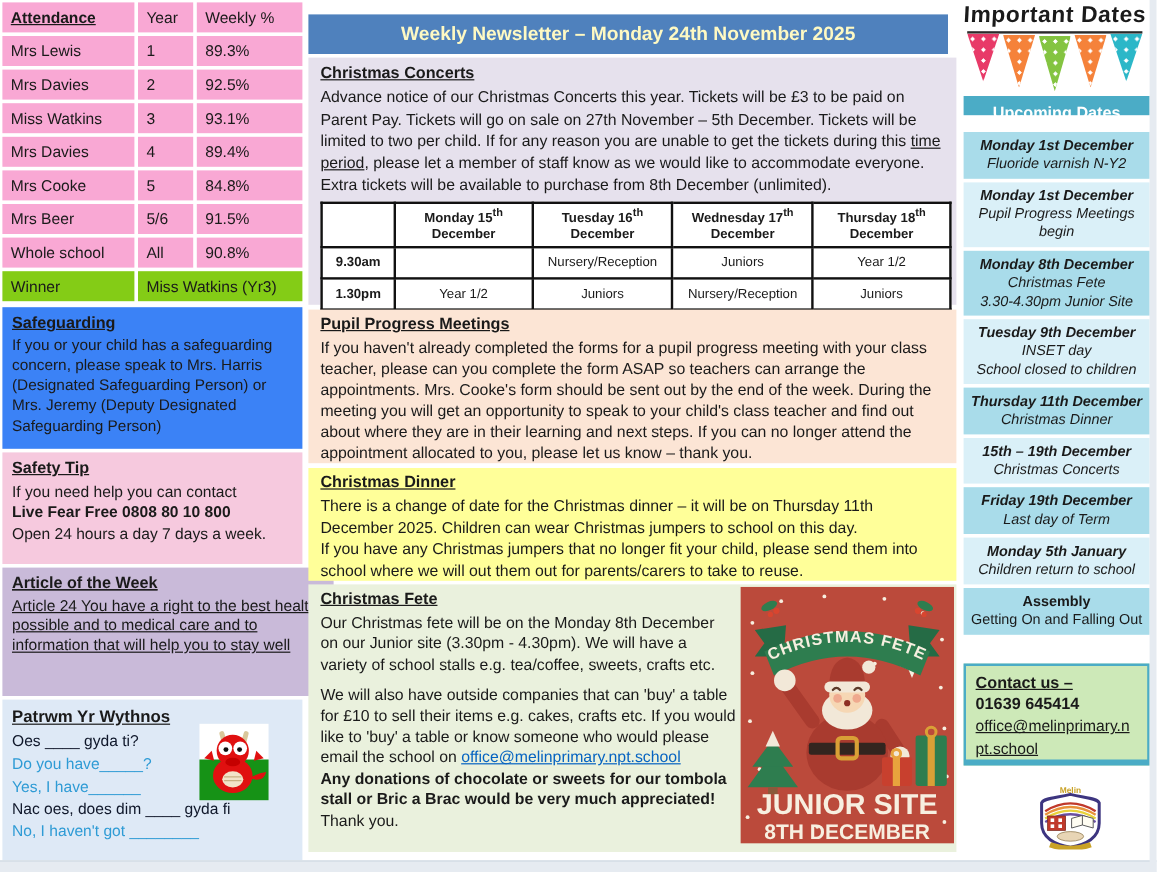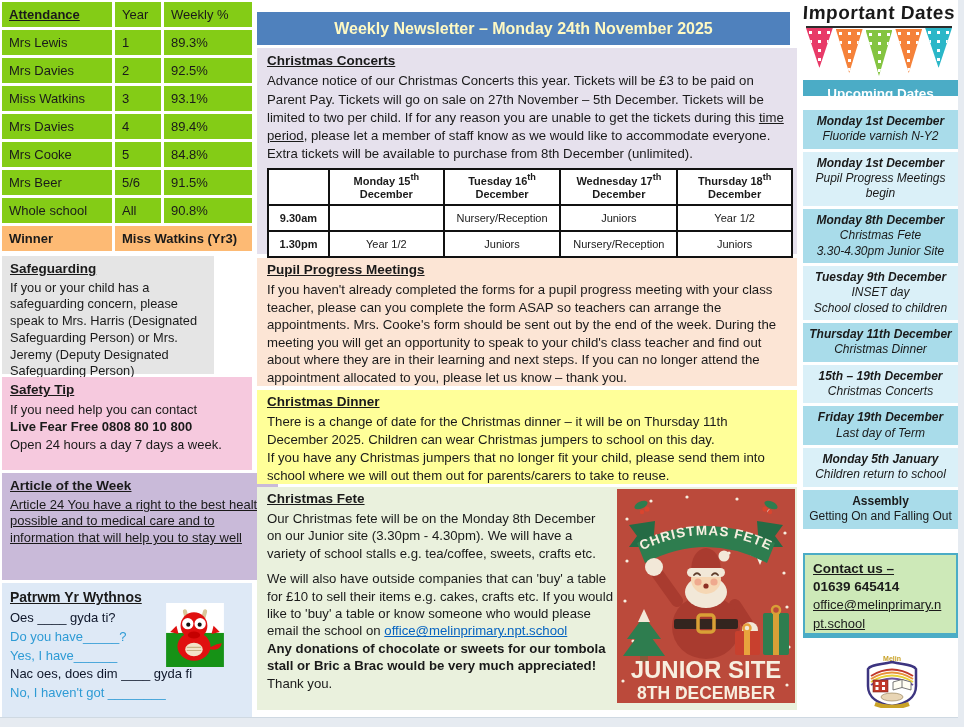--- a/index.html
+++ b/index.html
@@ -4,24 +4,24 @@
 <style>
   html,body{margin:0;padding:0;background:#fff;}
   .slide{position:relative;width:964px;height:727px;background:#ffffff;
          font-family:"Liberation Sans","DejaVu Sans",sans-serif;color:#1a1a1a;overflow:hidden;}
   .b{font-weight:bold;} .u{text-decoration:underline;}
   .panel{position:absolute;box-sizing:border-box;}
   .sec-title{font-weight:bold;text-decoration:underline;font-size:13.5px;margin-bottom:2px;}
 
   
   .att{left:2px;top:2px;width:250px;display:grid;grid-template-columns:110px 46px 1fr;gap:3px;background:#fff;}
-  .att-cell{background:#84cc16;font-size:13px;display:flex;align-items:center;padding:4px 0 4px 7px;height:17px;}
-  .att-cell.win{background:#fdba74;font-weight:bold;}
+  .att-cell{background:#f9a8d4;font-size:13px;display:flex;align-items:center;padding:4px 0 4px 7px;height:17px;}
+  .att-cell.win{background:#84cc16;font-weight:normal;}
   .span2{grid-column:2/4;}
-  .safe{left:2px;top:256px;width:212px;height:118px;background:#e5e5e5;padding:4px 8px;font-size:12.8px;line-height:1.31;}
+  .safe{left:2px;top:256px;width:250px;height:118px;background:#3b82f6;padding:4px 8px;font-size:12.8px;line-height:1.31;}
   .stip{left:2px;top:377px;width:250px;height:93px;background:#F6C9DE;padding:4px 8px;font-size:13px;line-height:1.33;}
   .artw{left:2px;top:473px;width:276px;height:107px;background:#C9BAD9;padding:4px 8px;font-size:13px;line-height:1.3;text-decoration:underline;}
   .patrwm{left:2px;top:583px;width:250px;height:134px;background:#DEE9F6;padding:4px 8px;font-size:13px;line-height:1.44;}
   .cy{color:#0f172a;} .en{color:#2E9BD5;}
   .dragon{position:absolute;right:28px;top:20px;width:58px;height:64px;}
 
   
   .nl-head{left:257px;top:12px;width:533px;height:33px;background:#4F81BD;color:#fef9c3;
            font-weight:bold;font-size:16px;text-align:center;line-height:33px;}
   .concerts{left:257px;top:48px;width:540px;height:206px;background:#E6E1ED;padding:4px 10px;font-size:13.2px;line-height:1.37;}

